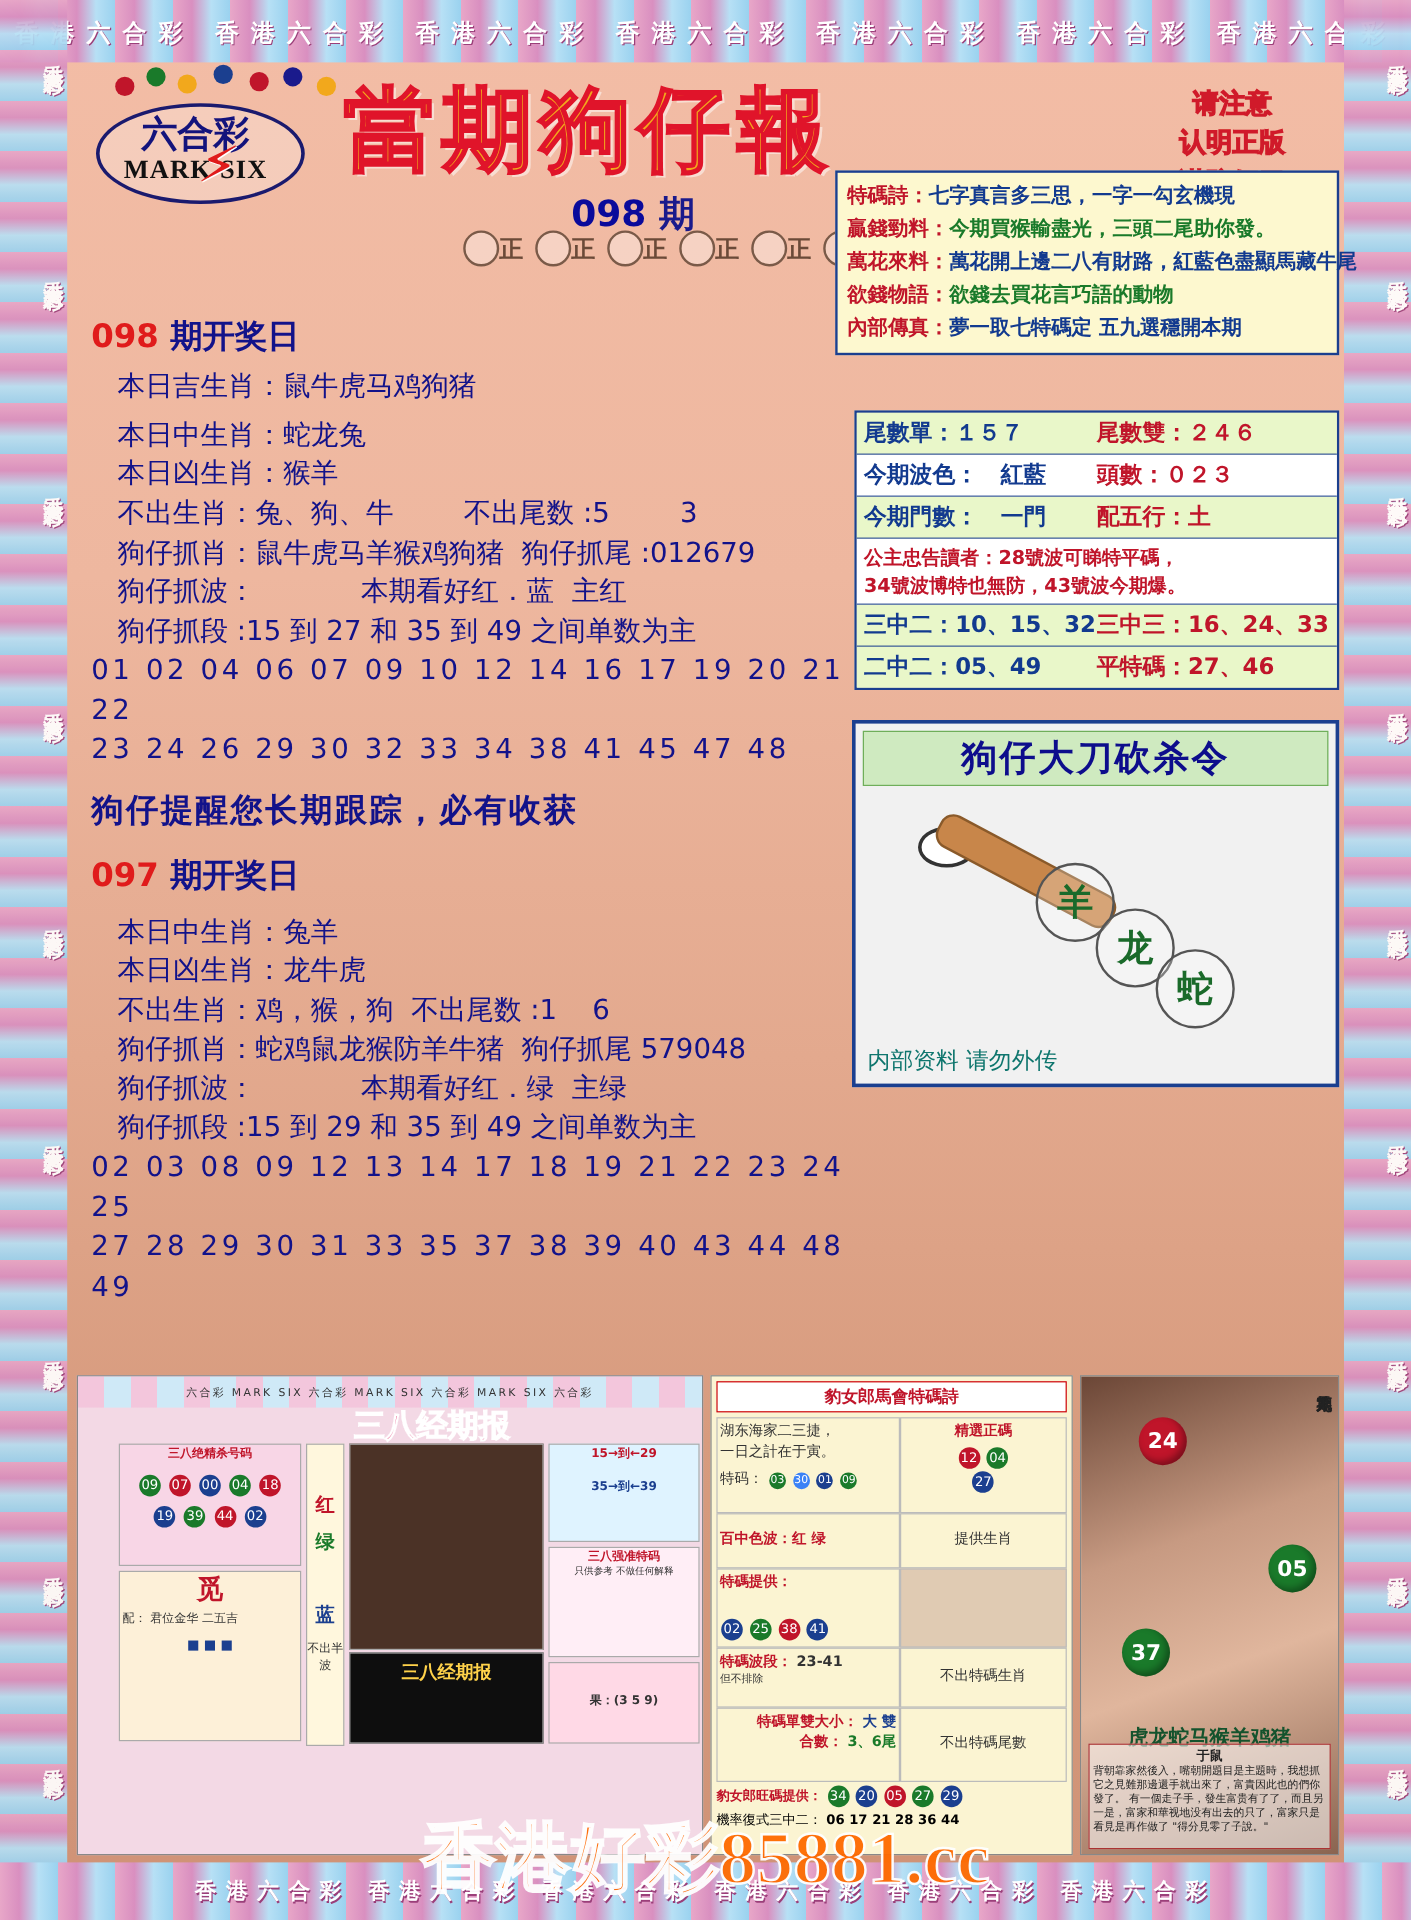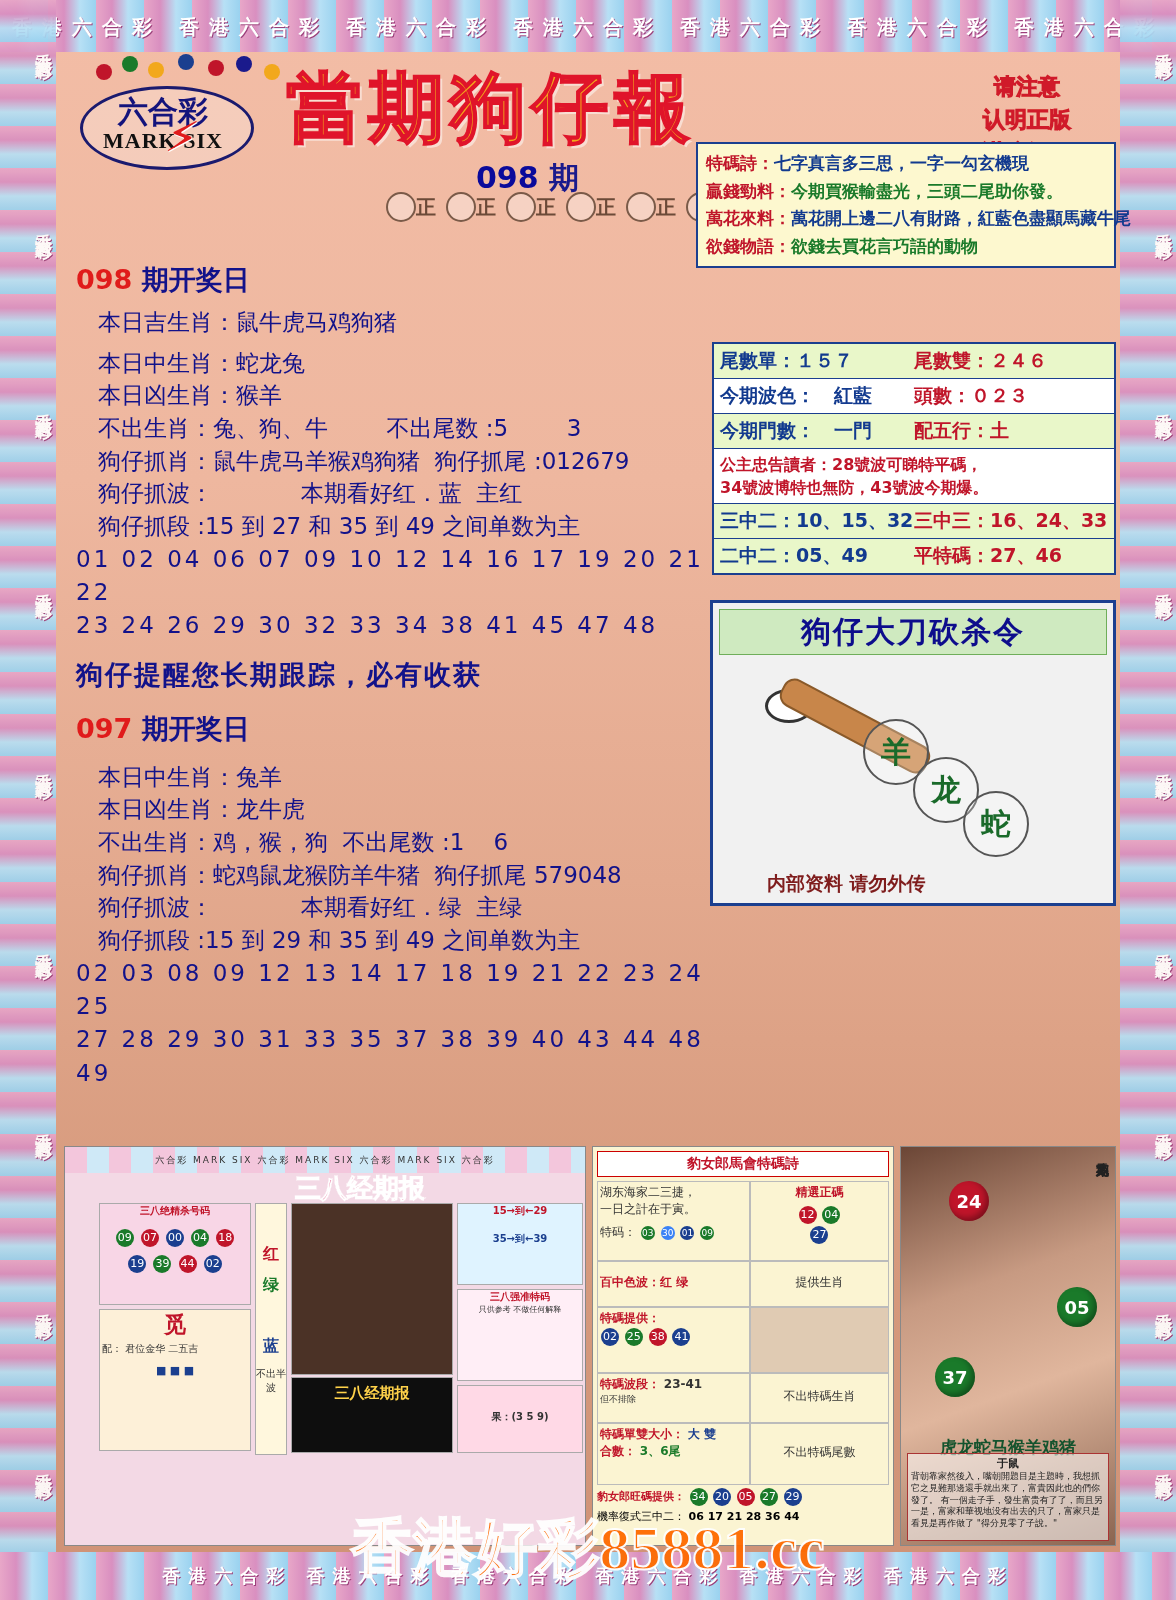--- a/index.html
+++ b/index.html
@@ -160,21 +160,21 @@
     position:absolute;left:52px;top:28px;width:42px;height:28px;
     border:3px solid #333;border-radius:50%;background:#fff;
   }
   #knife-box .zring{
     position:absolute;width:62px;height:62px;border:2px solid #555;border-radius:50%;
     color:#1a6a2a;font-size:30px;font-weight:bold;
     display:flex;align-items:center;justify-content:center;
     background:rgba(255,255,255,.25);
   }
   #knife-box .foot{
-    position:absolute;left:10px;bottom:6px;font-size:19px;color:#7f1d1d;font-weight:bold;margin-left:44px;
+    position:absolute;left:10px;bottom:6px;font-size:19px;color:#0f766e;font-weight:normal;
   }
 
   
   .strip{position:absolute;left:8px;right:4px;bottom:6px;height:400px;display:flex;gap:6px;}
   .thumb{border:1px solid #888;position:relative;overflow:hidden;}
   .t1{width:520px;background:#f3d9e5;}
   .t2{width:300px;background:#fbf4d2;}
   .t3{flex:1;background:#d9c0a8;}
   .t1 .hdrbar{height:26px;background:repeating-linear-gradient(90deg,#f3c6dc 0 22px,#cfe9f7 22px 44px);
     font-size:9px;color:#333;display:flex;align-items:center;justify-content:center;letter-spacing:2px;}
@@ -330,20 +330,21 @@
       <div class="line"><span class="ind"></span><span>狗仔抓段 :</span><span>15 到 29 和 35 到 49 之间单数为主</span></div>
       <div class="numgrid">02 03 08 09 12 13 14 17 18 19 21 22 23 24 25</div>
       <div class="numgrid">27 28 29 30 31 33 35 37 38 39 40 43 44 48 49</div>
     </div>
 
     <div class="rbox" id="poem-box">
       <div class="prow"><span class="k">特碼詩：</span><span class="v">七字真言多三思，一字一勾玄機現</span></div>
       <div class="prow"><span class="k">贏錢勁料：</span><span class="v2">今期買猴輸盡光，三頭二尾助你發。</span></div>
       <div class="prow"><span class="k">萬花來料：</span><span class="v">萬花開上邊二八有財路，紅藍色盡顯馬藏牛尾</span></div>
       <div class="prow"><span class="k">欲錢物語：</span><span class="v2">欲錢去買花言巧語的動物</span></div>
+      <div class="prow"><span class="k">內部傳真：</span><span class="v">夢一取七特碼定  五九選穩開本期</span></div>
     </div>
 
     <div class="rbox" id="info-box">
       <div class="r rowgreen">
         <span class="c1">尾數單：１５７</span>
         <span class="c2">尾數雙：２４６</span>
       </div>
       <div class="r rowwhite">
         <span class="c1">今期波色：　紅藍</span>
         <span class="c2">頭數：０２３</span>
@@ -461,41 +462,41 @@
         </div>
 
         <div style="display:flex;margin:0 4px;">
           <div class="cell" style="width:150px;height:40px;line-height:36px;color:#c0152a;font-weight:bold">百中色波：红  绿</div>
           <div class="cell" style="width:136px;height:40px;line-height:36px;text-align:center">提供生肖</div>
         </div>
 
         <div style="display:flex;margin:0 4px;">
           <div class="cell" style="width:150px;height:60px;">
             <div style="color:#c0152a;font-weight:bold">特碼提供：</div>
-            <div style="margin-top:0">
+            <div style="margin-top:21px">
               <span class="miniball" style="background:#1b3f8f">02</span>
               <span class="miniball" style="background:#1a7a2a">25</span>
               <span class="miniball" style="background:#c0152a">38</span>
               <span class="miniball" style="background:#1b3f8f">41</span>
             </div>
           </div>
           <div class="cell" style="width:136px;height:60px;background:#e0cbb3"></div>
         </div>
 
         <div style="display:flex;margin:0 4px;">
           <div class="cell" style="width:150px;height:44px;">
             <span style="color:#c0152a;font-weight:bold">特碼波段：</span>
             <span style="font-weight:bold">23-41</span>
             <div style="font-size:9px">但不排除</div>
           </div>
           <div class="cell" style="width:136px;height:44px;text-align:center;line-height:40px">不出特碼生肖</div>
         </div>
 
         <div style="display:flex;margin:0 4px;">
-          <div class="cell" style="width:150px;height:56px;">
+          <div class="cell" style="width:150px;height:56px;text-align:right;">
             <span style="color:#c0152a;font-weight:bold">特碼單雙大小：</span>
             <span style="color:#1b3f8f;font-weight:bold">大 雙</span>
             <div>
               <span style="color:#c0152a;font-weight:bold">合數：</span>
               <span style="color:#1a7a2a;font-weight:bold">3、6尾</span>
             </div>
           </div>
           <div class="cell" style="width:136px;height:56px;text-align:center;line-height:52px">不出特碼尾數</div>
         </div>
 

